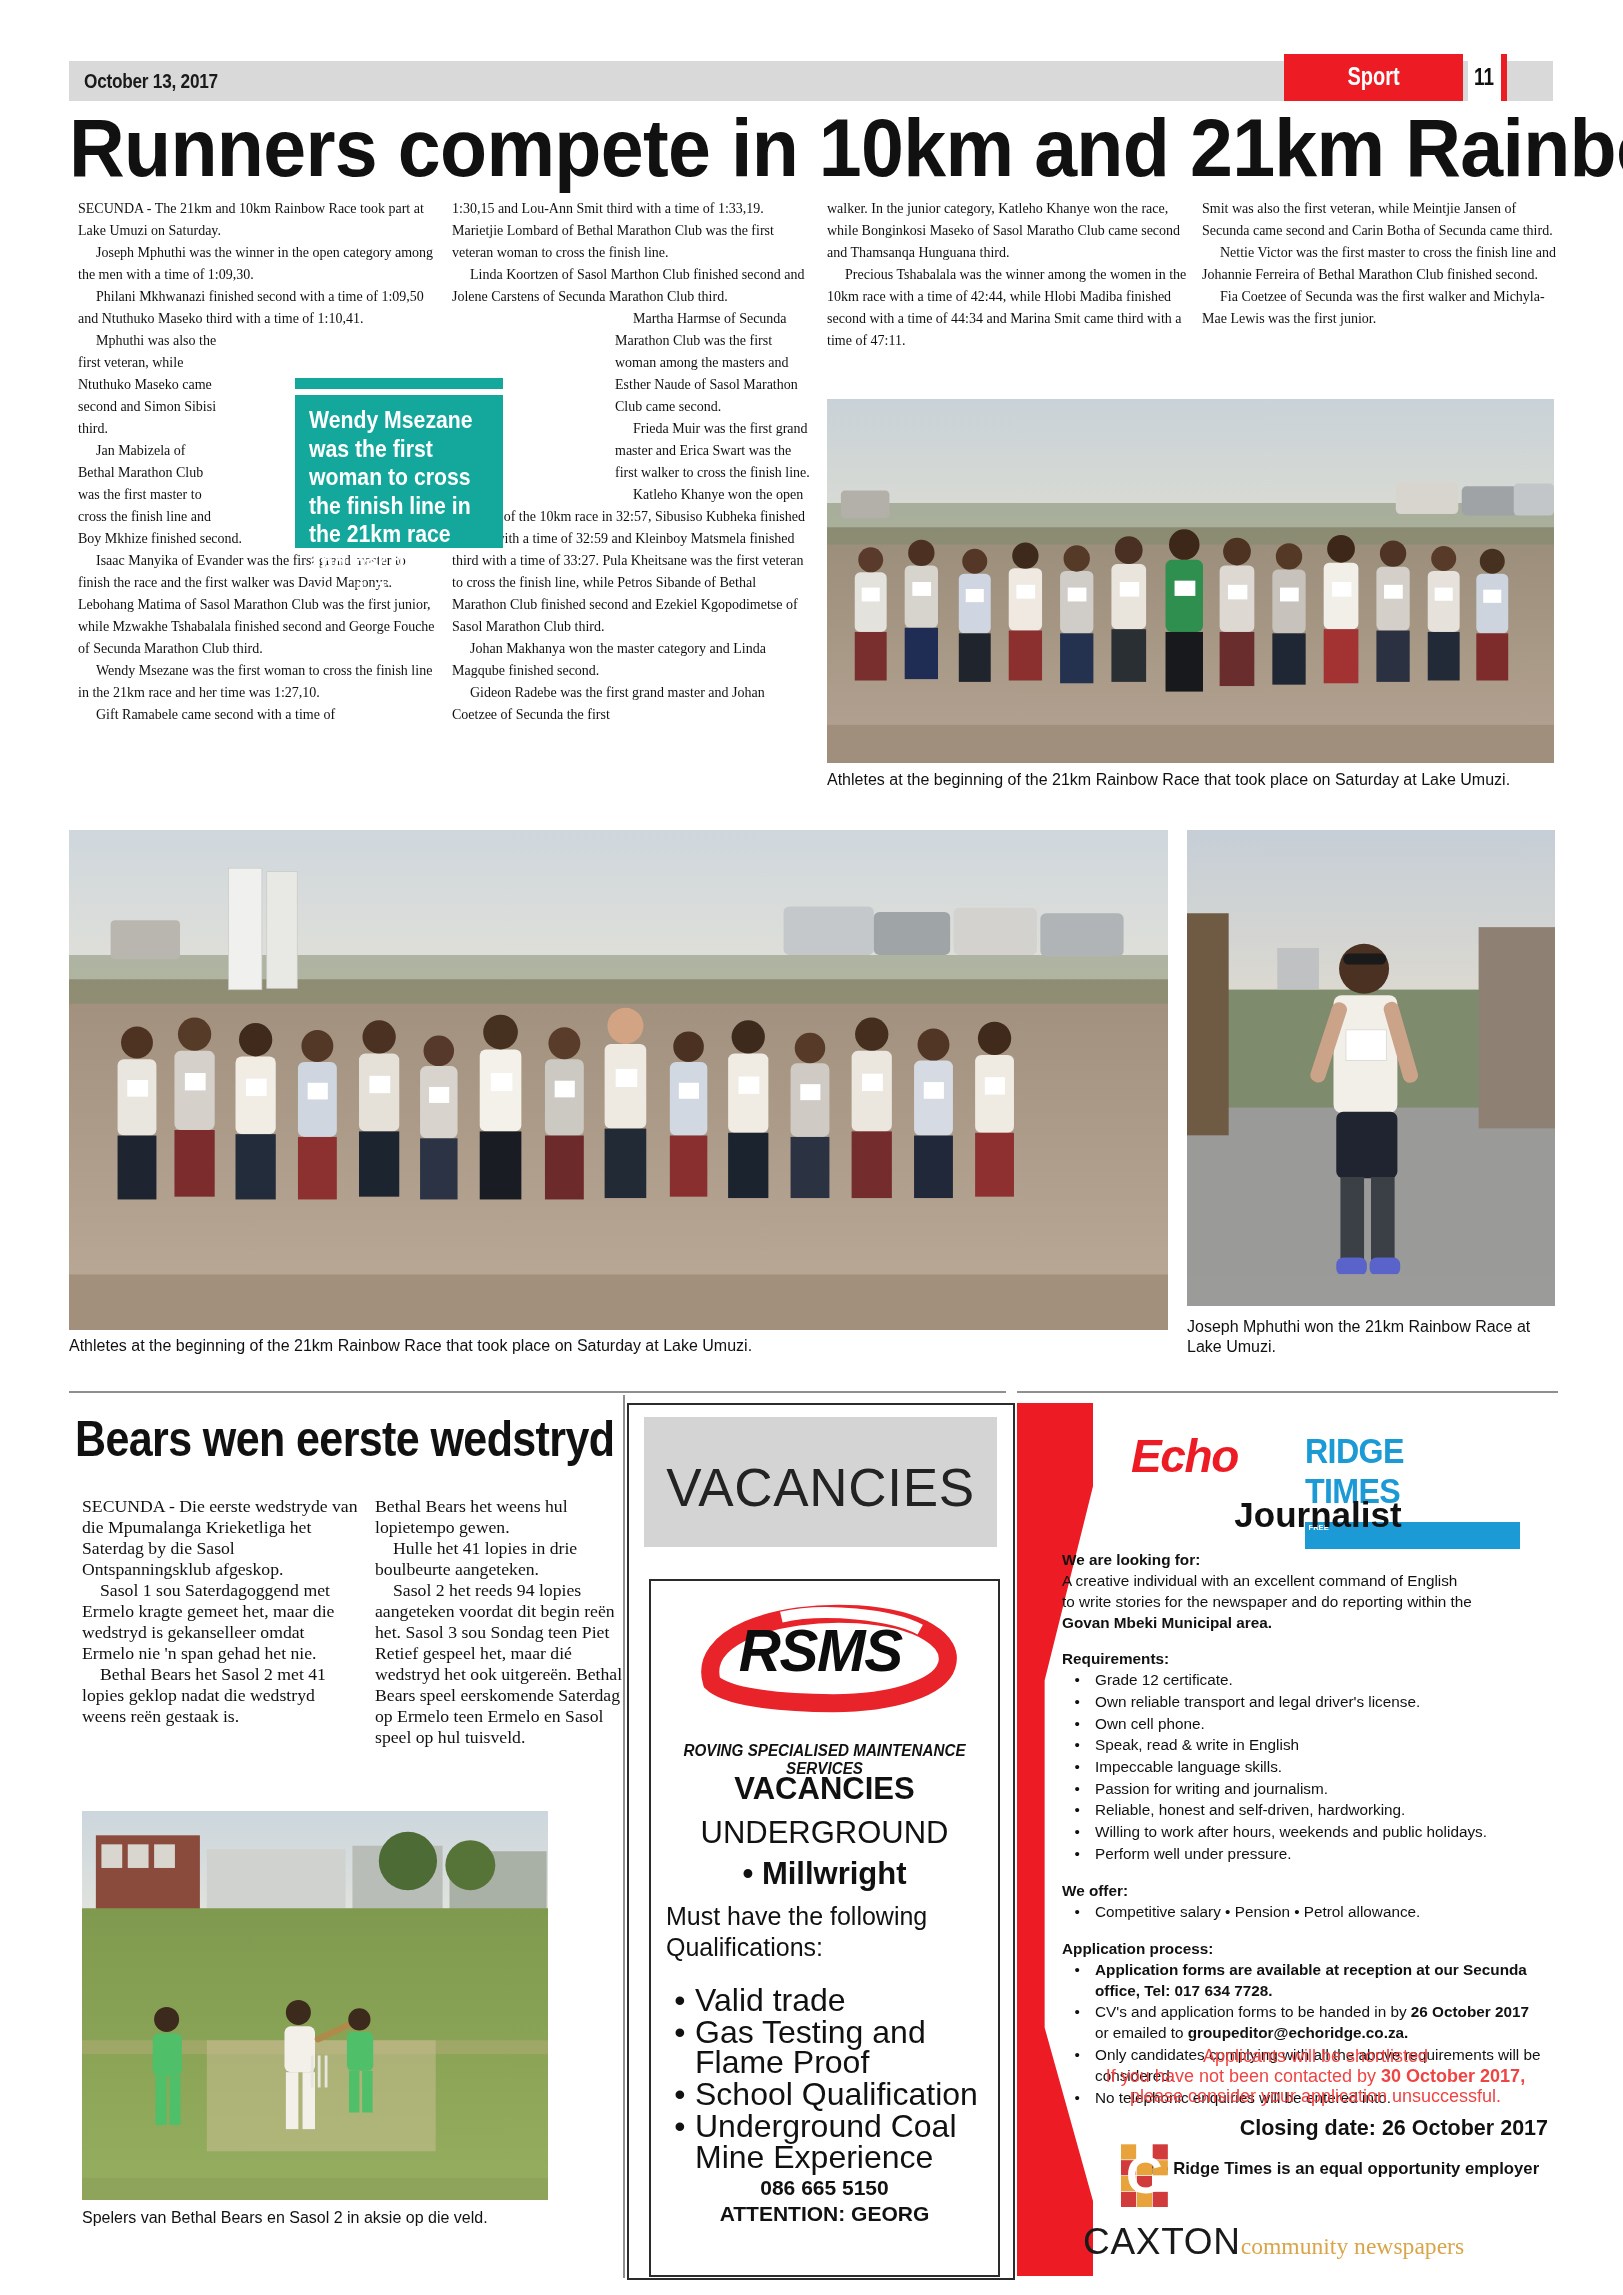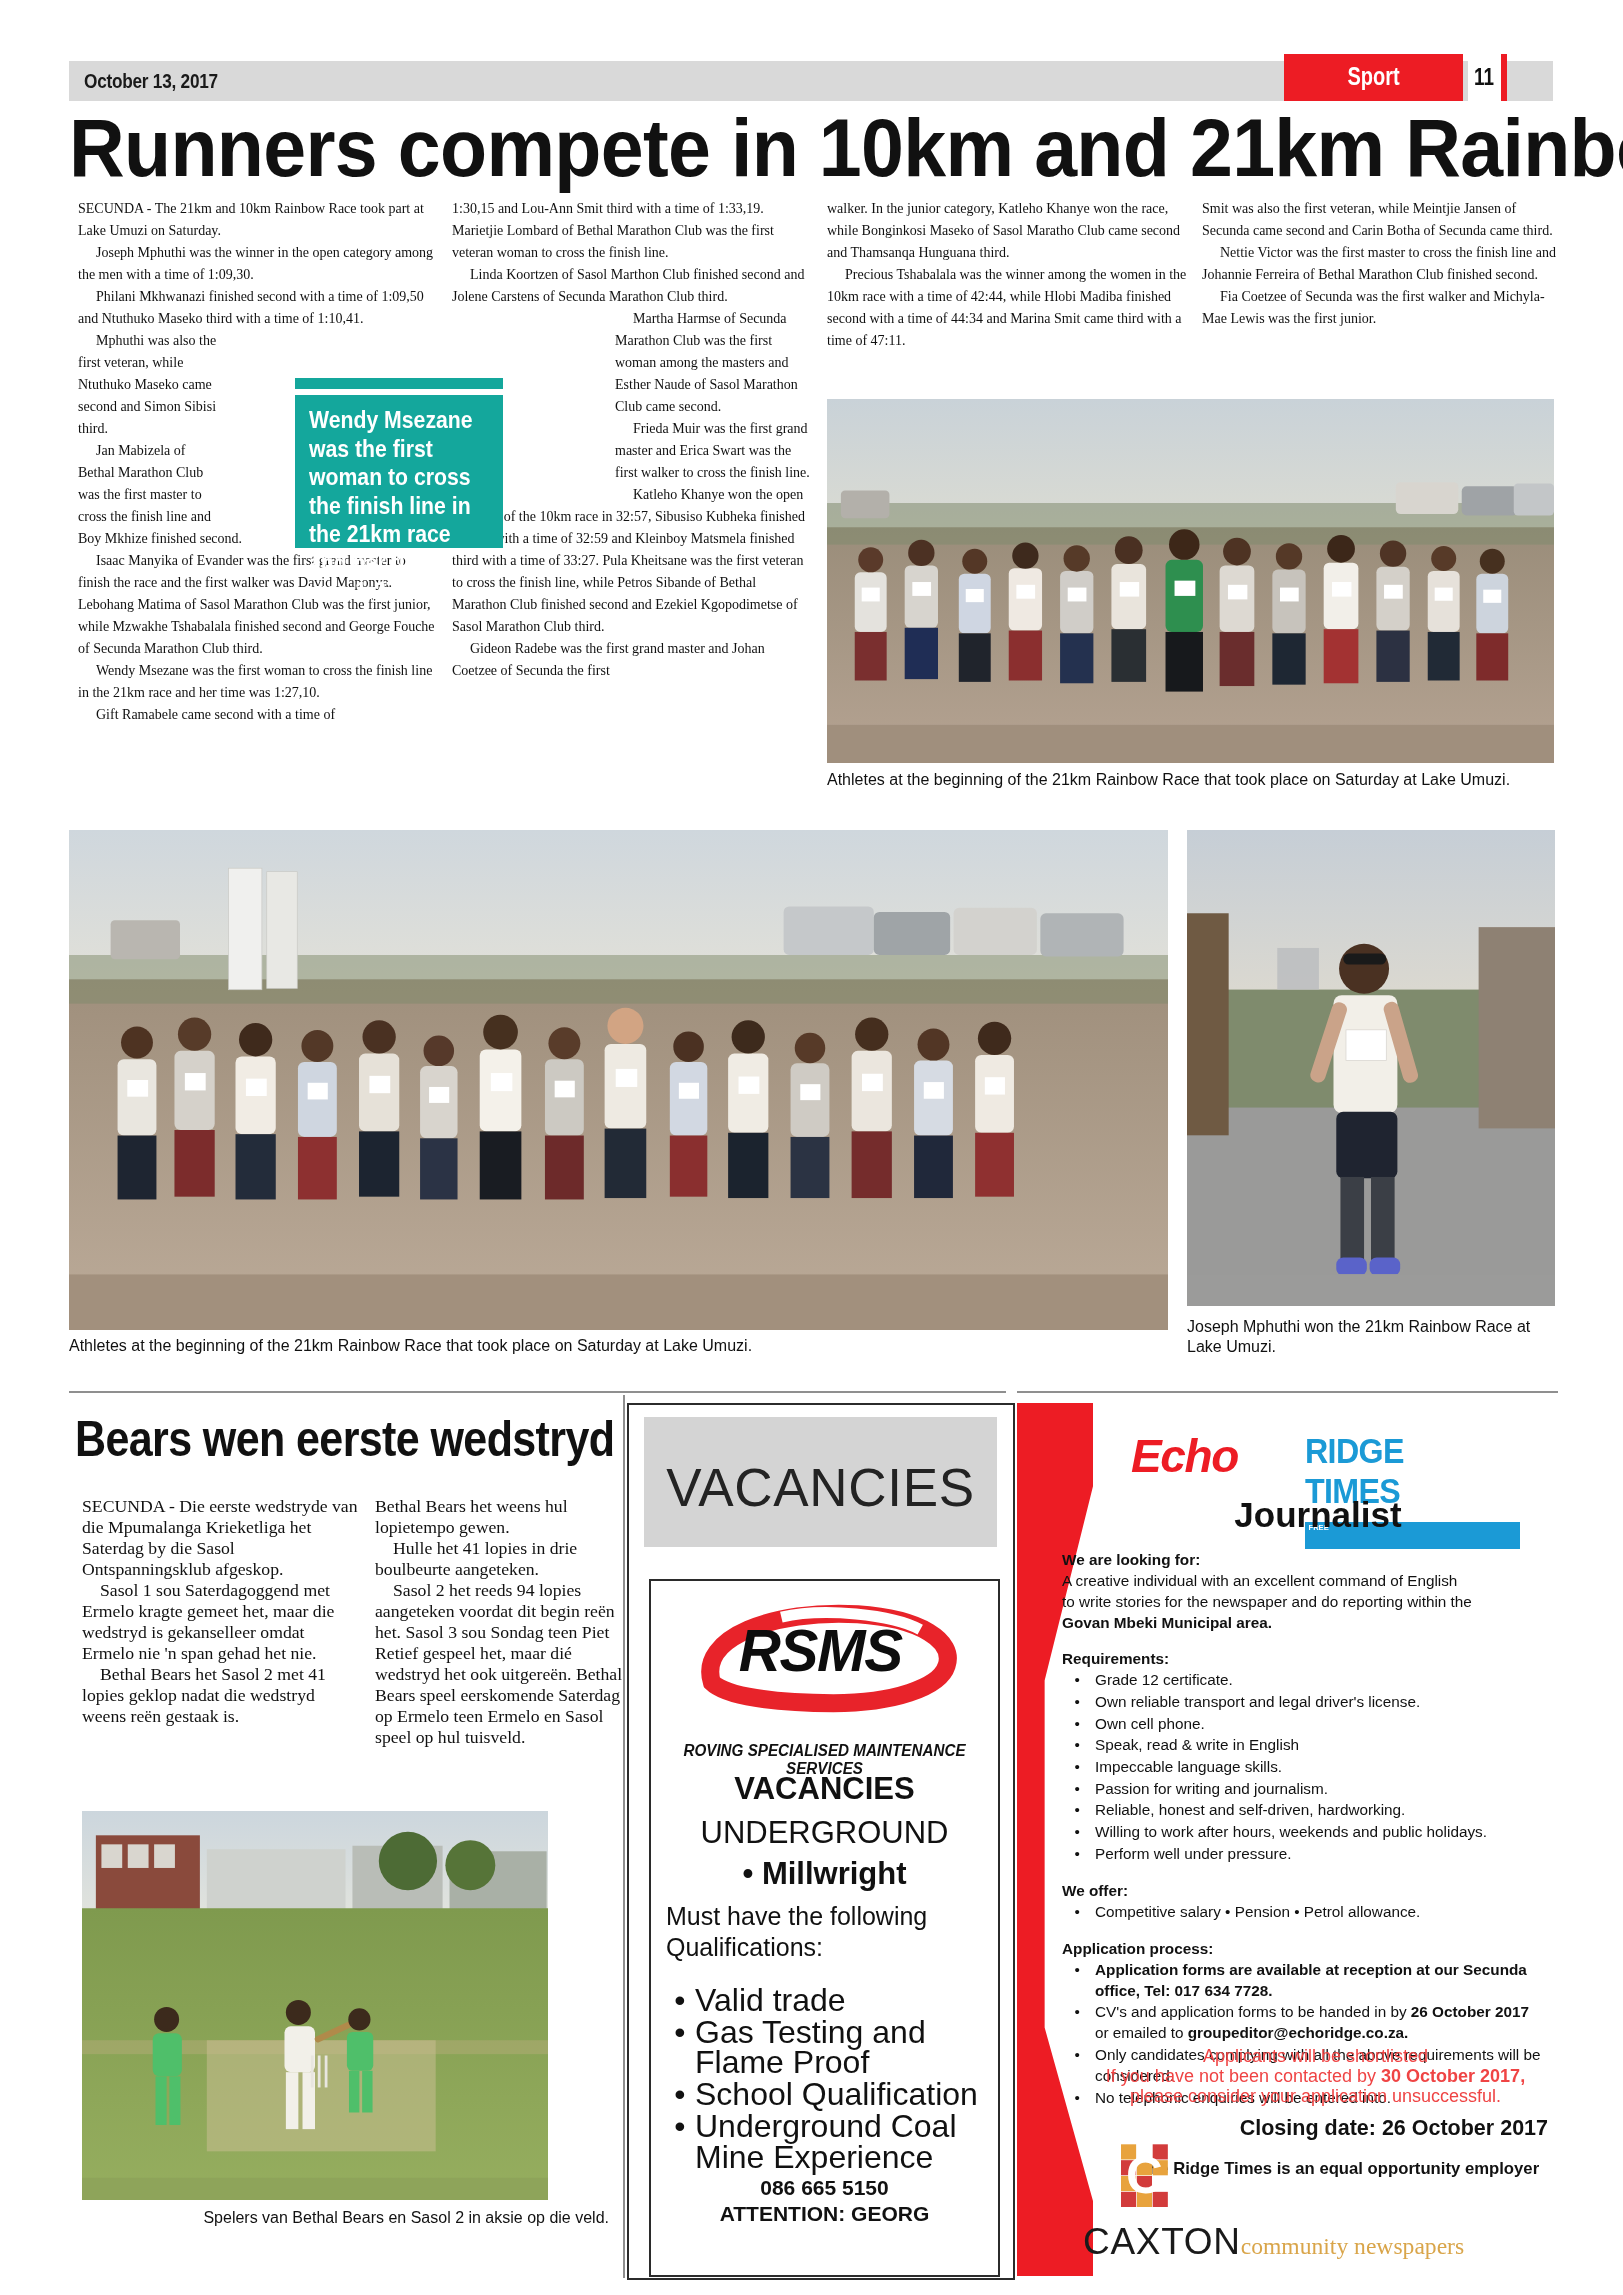--- a/index.html
+++ b/index.html
@@ -67,21 +67,21 @@
   
   .rule{position:absolute;background:#8f8f8f;}
 
   
   .bears-head{position:absolute;left:75px;top:1413px;width:548px;
      font-family:"Liberation Sans Narrow","Liberation Sans",sans-serif;font-weight:bold;font-size:50px;
      line-height:53px;letter-spacing:-0.7px;color:#111;transform:scaleX(.86);transform-origin:left top;white-space:nowrap;}
   .bc1{left:82px;top:1496px;width:278px;font-size:17.7px;line-height:21px;}
   .bc2{left:375px;top:1496px;width:251px;font-size:17.7px;line-height:21px;}
   .p4{left:82px;top:1811px;width:466px;height:389px;}
-  .cap4{left:82px;top:2208px;width:527px;text-align:right;}
+  .cap4{left:82px;top:2208px;width:527px;}
 
   
   .advert{position:absolute;background:#fff;border:2.1px solid #1a1a1a;}
   .vac-outer{left:627px;top:1403px;width:384px;height:873px;border:2.1px solid #2b2b2b;}
   .vac-title-box{position:absolute;left:644px;top:1417px;width:353px;height:130px;background:#d4d4d4;}
   .vac-title{position:absolute;left:644px;top:1457px;width:353px;text-align:center;
      font-family:"Liberation Sans",sans-serif;font-weight:normal;font-size:53px;color:#232323;letter-spacing:0.7px;}
   .rsms-box{position:absolute;left:649px;top:1579px;width:347px;height:694px;border:2.1px solid #2b2b2b;background:#fff;}
   .rsms-logo{position:absolute;left:684px;top:1599px;width:278px;height:125px;}
   .rsms-tag{position:absolute;left:656px;top:1742px;width:337px;text-align:center;
@@ -166,20 +166,21 @@
     <p>Gift Ramabele came second with a time of</p>
   </div>
 
   <div class="bodycol c2">
     <p class="nofirst">1:30,15 and Lou-Ann Smit third with a time of 1:33,19. Marietjie Lombard of Bethal Marathon Club was the first veteran woman to cross the finish line.</p>
     <p>Linda Koortzen of Sasol Marthon Club finished second and Jolene Carstens of Secunda Marathon Club third.</p>
     <div class="floatbox-l" style="height:191px;width:163px;"></div>
     <p>Martha Harmse of Secunda Marathon Club was the first woman among the masters and Esther Naude of Sasol Marathon Club came second.</p>
     <p>Frieda Muir was the first grand master and Erica Swart was the first walker to cross the finish line.</p>
     <p>Katleho Khanye won the open category of the 10km race in 32:57, Sibusiso Kubheka finished second with a time of 32:59 and Kleinboy Matsmela finished third with a time of 33:27.  Pula Kheitsane was the first veteran to  cross the finish line, while Petros Sibande of Bethal Marathon Club finished second and Ezekiel Kgopodimetse of Sasol Marathon Club third.</p>
+    <p>Johan Makhanya won the master category and Linda Magqube finished second.</p>
     <p>Gideon Radebe was the first grand master and Johan Coetzee of Secunda the first</p>
   </div>
 
   <div class="bodycol c3">
     <p class="nofirst">walker. In the junior category, Katleho Khanye won the race, while Bonginkosi Maseko of Sasol Maratho Club came second and Thamsanqa Hunguana third.</p>
     <p>Precious Tshabalala was the winner among the women in the 10km race with a time of 42:44, while Hlobi Madiba finished second with a time of 44:34 and Marina Smit came third with a time of 47:11.</p>
   </div>
 
   <div class="bodycol c4">
     <p class="nofirst">Smit was also the first veteran, while Meintjie Jansen of Secunda came second and Carin Botha of Secunda came third.</p>

